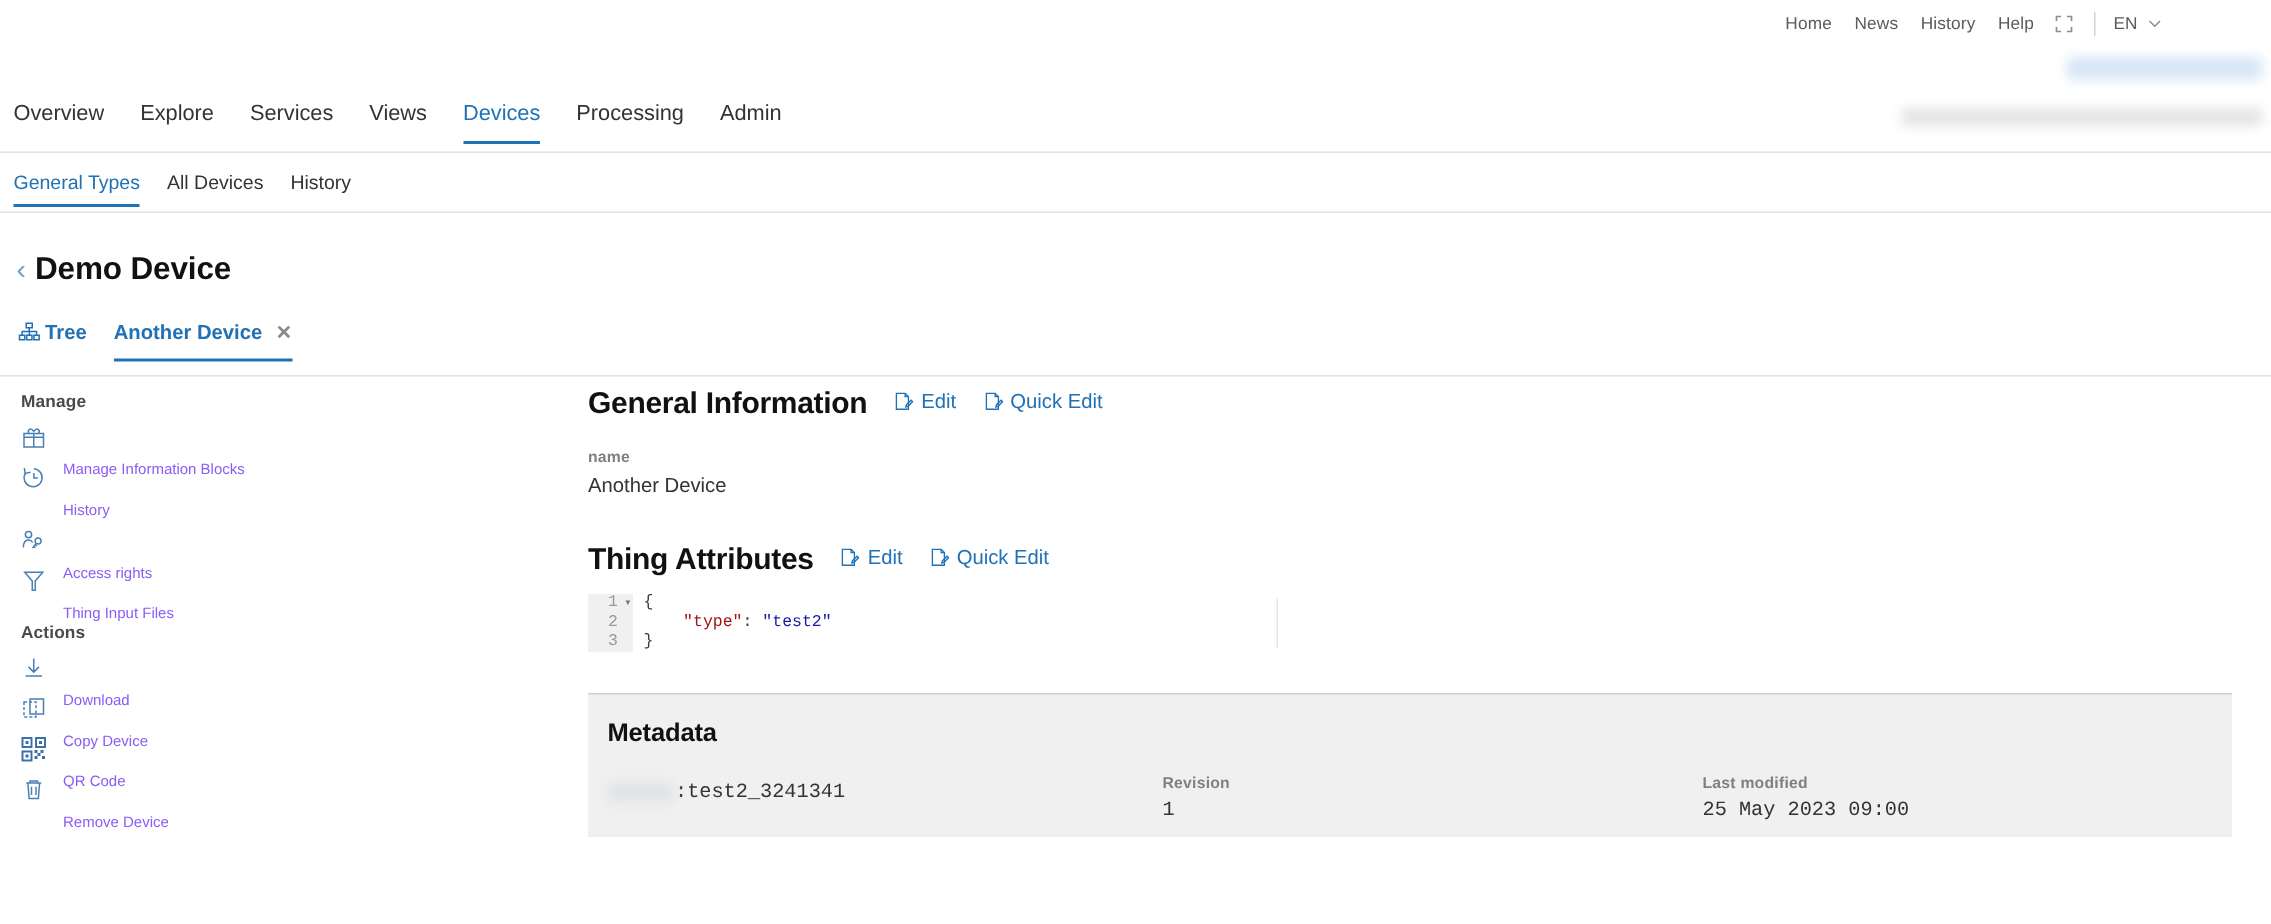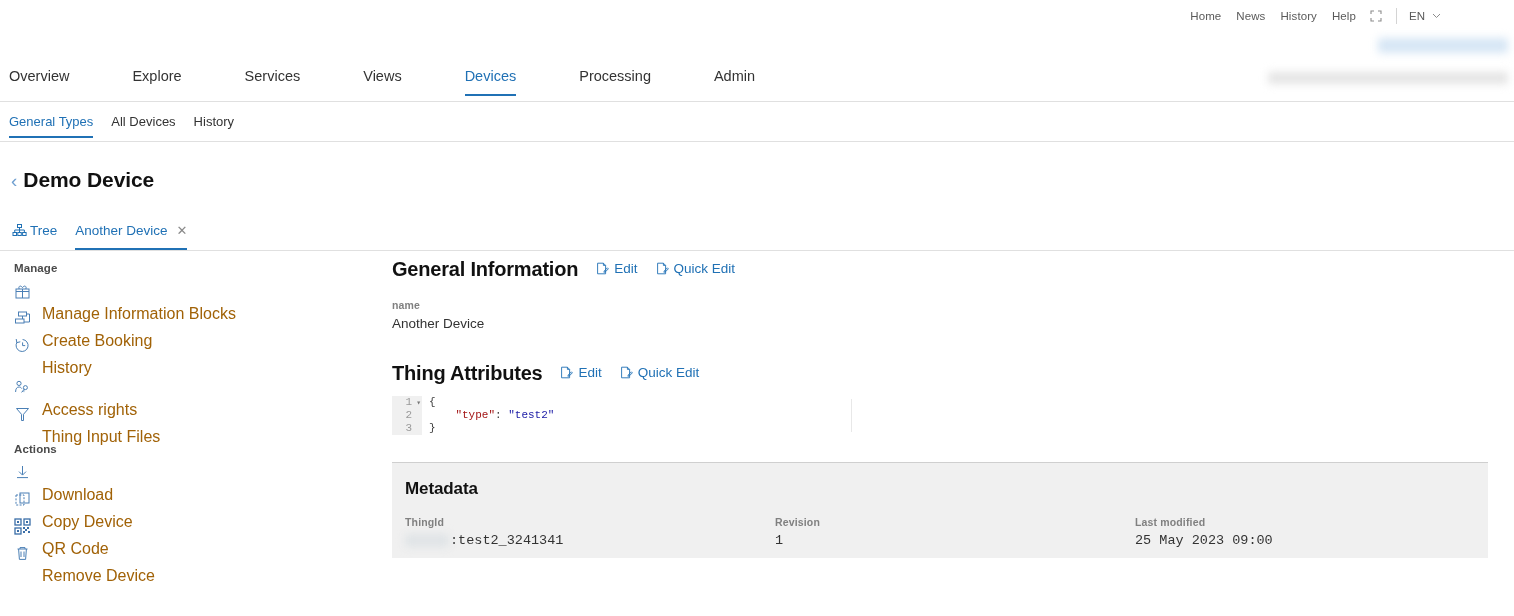--- a/index.html
+++ b/index.html
@@ -34,21 +34,21 @@
   
   #user-blur-1 { position: absolute; top: 38px; left: 1378px; width: 130px; height: 15px; }
   #user-blur-2 { position: absolute; top: 72px; left: 1268px; width: 240px; height: 12px; }
 
   
   #mainnav {
     position: absolute; top: 62px; left: 0; width: 1514px; height: 40px;
     border-bottom: 1px solid #e0e0e0;
     padding-left: 9px;
   }
-  #mainnav ul { list-style: none; margin: 0; padding: 0; display: flex; height: 100%; align-items: flex-start; gap: 39px; }
+  #mainnav ul { list-style: none; margin: 0; padding: 0; display: flex; height: 100%; align-items: flex-start; }
   #mainnav li {
     font-size: 14.5px; color: #333; padding: 6px 0 12px 0; margin-right: 24px;
     cursor: pointer; position: relative;
   }
   #mainnav li.active { color: #2071b5; }
   #mainnav li.active::after {
     content: ""; position: absolute; left: 0; right: 0; bottom: 0; height: 2px; background: #2071b5;
   }
 
   
@@ -75,21 +75,21 @@
     color: #6f9fd0; font-size: 19px; margin-right: 6px; cursor: pointer;
     font-weight: 300; line-height: 1;
   }
   #pagetitle h1 { margin: 0; font-size: 21px; font-weight: bold; color: #111; letter-spacing: -.1px; }
 
   
   #devtabs {
     position: absolute; top: 214px; left: 0; width: 1514px; height: 37px;
     border-bottom: 1px solid #e0e0e0; padding-left: 12px;
   }
-  #devtabs .tabs { display: flex; align-items: flex-end; height: 100%; }
+  #devtabs .tabs { display: flex; align-items: flex-start; height: 100%; font-weight: bold; }
   .dev-tab {
     display: flex; align-items: center; font-size: 13.5px; color: #2071b5;
     padding: 0 0 12px 0; margin-right: 18px; cursor: pointer; position: relative;
   }
   .dev-tab.active::after {
     content: ""; position: absolute; left: 0; right: 0; bottom: 0; height: 2px; background: #2071b5;
   }
   .dev-tab .tab-close {
     margin-left: 9px; color: #8a8a8a; font-size: 13px; cursor: pointer; line-height: 1;
   }
@@ -97,21 +97,21 @@
   
   #sidebar { position: absolute; top: 262px; left: 0; width: 390px; }
   .side-group-title {
     font-size: 11.5px; font-weight: bold; color: #4a4a4a; margin: 0 0 4px 14px;
     letter-spacing: .1px;
   }
   .side-item {
     display: flex; align-items: center; height: 27px; padding-left: 14px; cursor: pointer;
   }
   .side-item .ico { width: 19px; margin-right: 9px; }
-  .side-item .side-label { font-size: 16px; color: #a16207; margin-top: 44px; }
+  .side-item .side-label { font-size: 10px; color: #8b5cf6; margin-top: 44px; }
   .side-gap { height: 15px; }
 
   
   #content { position: absolute; top: 258px; left: 392px; width: 1096px; }
   .sec-head { display: flex; align-items: baseline; margin: 0 0 0 0; }
   .sec-head h2 {
     margin: 0; font-size: 20px; font-weight: bold; color: #111; letter-spacing: -.2px;
   }
   .edit-link {
     display: inline-flex; align-items: center; font-size: 13.5px; color: #2071b5;
@@ -245,32 +245,20 @@
         <g fill="none" stroke="#4a7fb5" stroke-width="1">
           <rect x="2" y="6" width="13" height="9"></rect>
           <path d="M2 8.5 H15 M8.5 6 V15"></path>
           <path d="M5.2 6 C4 3.5 6.4 1.6 8.5 4.6 C10.6 1.6 13 3.5 11.8 6"></path>
         </g>
       </svg>
     </span>
     <span class="side-label">Manage Information Blocks</span>
   </div>
 
-  <div class="side-item">
-    <span class="ico">
-      <svg width="17" height="17" viewBox="0 0 17 17">
-        <g fill="none" stroke="#4a7fb5" stroke-width="1">
-          <rect x="4.5" y="2" width="8" height="4"></rect>
-          <rect x="1.5" y="9" width="8.5" height="4"></rect>
-          <path d="M8.5 6 V9 M12.5 4 H15.5 V12 H10"></path>
-        </g>
-      </svg>
-    </span>
-    <span class="side-label">Create Booking</span>
-  </div>
 
   <div class="side-item">
     <span class="ico">
       <svg width="17" height="17" viewBox="0 0 17 17">
         <g fill="none" stroke="#4a7fb5" stroke-width="1">
           <path d="M3 5.3 A6 6 0 1 0 8.6 2.5"></path>
           <path d="M2.2 2 L2.8 5.6 L6.3 4.8"></path>
           <path d="M8.6 5.4 V8.6 H11.2"></path>
         </g>
       </svg>
@@ -446,21 +434,20 @@
       <div class="cl"><span>    </span><span class="k">"type"</span><span>: </span><span class="s">"test2"</span></div>
       <div class="cl"><span>}</span></div>
     </div>
     <div class="printmargin"></div>
   </div>
 
   <section id="metadata">
     <h3>Metadata</h3>
     <div class="cols">
       <div class="col-thingid">
-        <div class="meta-label">ThingId</div>
         <div class="meta-value">
           <span class="blur-block id-blur"></span>
           <span>:test2_3241341</span>
         </div>
       </div>
       <div class="col-revision">
         <div class="meta-label">Revision</div>
         <div class="meta-value">1</div>
       </div>
       <div class="col-lastmodified">

